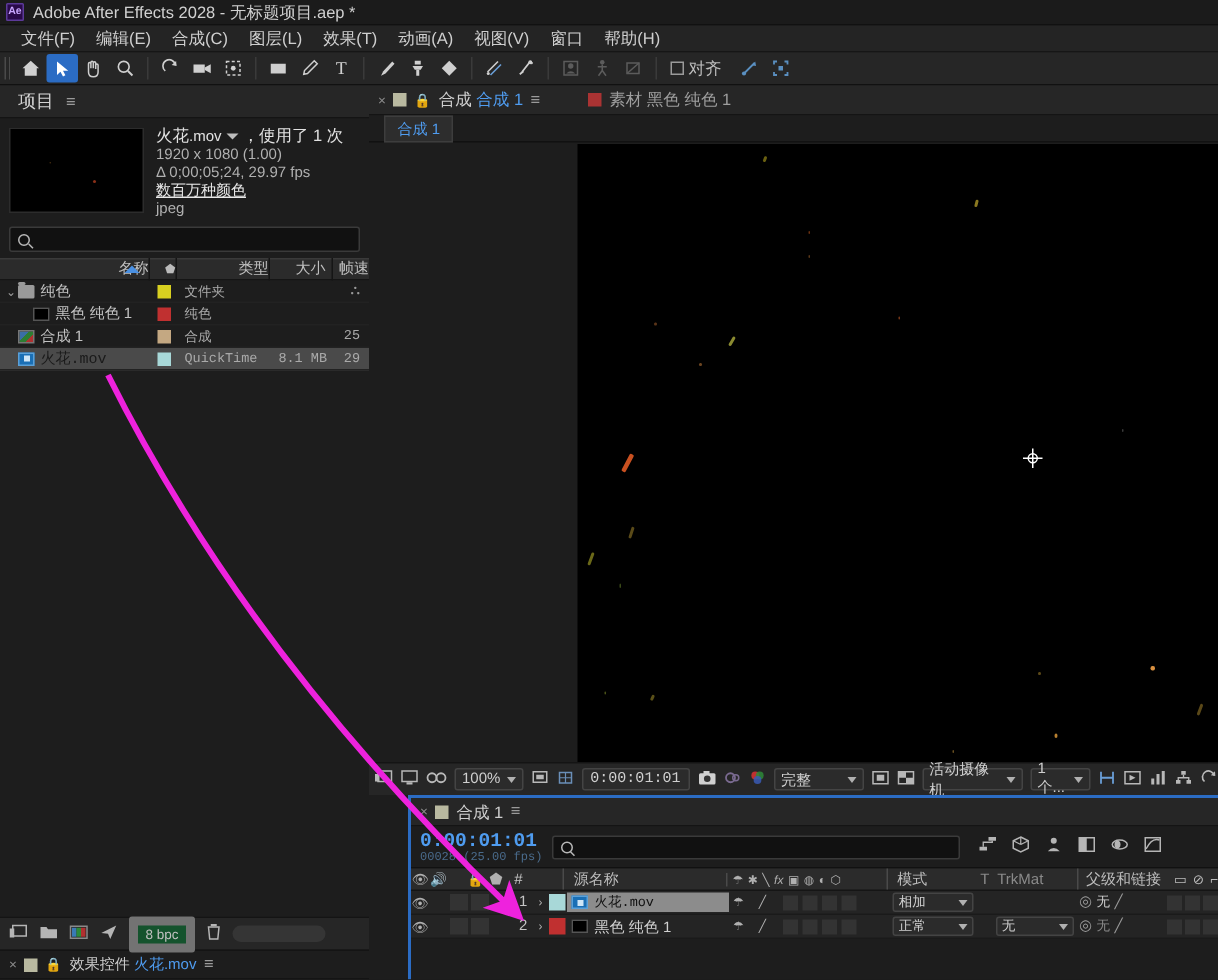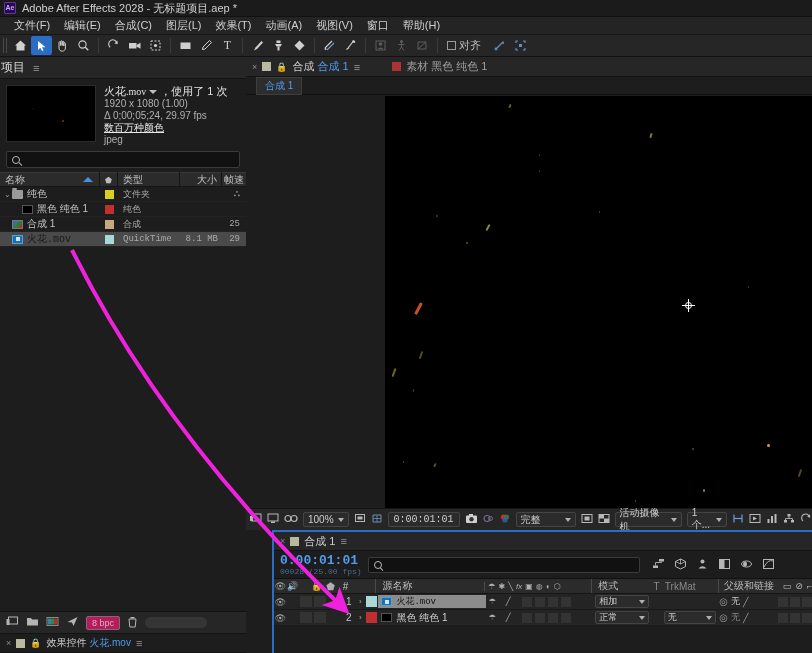--- a/index.html
+++ b/index.html
@@ -49,46 +49,46 @@
     background:repeating-linear-gradient(to right,#4a4a4a 0 1px,transparent 1px 3px); }
   .align-box { display:flex; align-items:center; gap:3px; margin-left:5px; color:#bdbdbd; font-size:11px;}
   .align-sq { width:9px; height:9px; border:1px solid #9a9a9a; }
 
   
   .main { position:absolute; top:57px; left:0; width:812px; height:596px; }
 
   
   .left-col { position:absolute; left:0; top:0; width:246px; height:596px; background:#1d1d1d; }
   .panel-tabbar { height:22px; background:#262626; display:flex; align-items:center;
-      padding-left:1px; border-bottom:1px solid #141414; }
+      padding-left:12px; border-bottom:1px solid #141414; }
   .panel-title { font-size:12px; color:#d4d4d4; margin-right:8px; }
   .hamburger { font-size:11px; color:#9a9a9a; }
 
   .proj-preview { display:flex; padding:6px 6px 4px 6px; height:68px; }
   .thumb { width:90px; height:57px; background:#000; border:1px solid #2c2c2c; position:relative; overflow:hidden;}
   .thumb .spark { position:absolute; width:2px; height:2px; }
   .proj-meta { margin-left:8px; font-size:10px; line-height:12px; color:#b0b0b0; flex:1; }
   .proj-meta .name { color:#e2e2e2; font-size:11px; }
-  .proj-meta .name .mv { font-family:Liberation Serif, serif; font-size:10px;text-align:center;}
+  .proj-meta .name .mv { font-family:Liberation Sans, sans-serif; font-size:10px;text-align:center;}
   .proj-meta .bold { color:#e8e8e8;text-decoration:underline; }
   .caret-dn { display:inline-block; width:0;height:0;border-left:4px solid transparent;
      border-right:4px solid transparent;border-top:4px solid #bdbdbd; margin:0 3px 1px 3px;}
 
   .search-wrap { padding:4px 6px 4px 6px; }
   .search-box { height:17px; background:#111; border:1px solid #3a3a3a; border-radius:2px;
       display:flex; align-items:center; padding-left:5px; }
   .mag { width:8px;height:8px;border:1.4px solid #b9b9b9;border-radius:50%; position:relative;}
   .mag:after{content:"";position:absolute;width:1.4px;height:4px;background:#b9b9b9;
       right:-2px;bottom:-3px;transform:rotate(-45deg);}
   .search-input { background:transparent;border:0;outline:none;color:#d0d0d0;font-size:10px;
       margin-left:6px; width:180px; font-family:inherit;}
 
   .col-head { height:15px; background:#2b2b2b; display:flex; align-items:center;
      border-top:1px solid #3a3a3a; border-bottom:1px solid #151515; font-size:10px; color:#c0c0c0;}
-  .ch { border-right:1px solid #151515; height:15px; line-height:15px; padding-left:5px; position:relative;}
+  .ch { border-right:1px solid #151515; height:15px; line-height:15px; padding-left:5px; position:relative;text-align:right;}
   .sort-tri { width:0;height:0;border-left:5px solid transparent;border-right:5px solid transparent;
      border-bottom:5px solid #4a90e2; position:absolute; right:6px; top:5px;}
 
   .file-row { height:15px; display:flex; align-items:center; font-size:10px; color:#c3c3c3;
      border-bottom:1px solid #222; }
   .file-row.selected { background:#4a4a4a; }
   .fr-name { width:100px; display:flex; align-items:center; padding-left:4px; overflow:hidden; white-space:nowrap;}
   .fr-swatch { width:18px; display:flex; justify-content:center; }
   .sw { width:9px;height:9px; }
   .fr-type { width:62px; padding-left:5px; color:#a9a9a9; font-family:"Liberation Mono","DejaVu Sans Mono",monospace; font-size:9px;}
@@ -101,21 +101,21 @@
   .comp-ic { width:11px;height:9px;margin-right:4px;
      background:linear-gradient(135deg,#3a6ea5 0 40%,#2e7d32 40% 70%,#b03030 70% 100%); border:1px solid #777;}
   .mov-ic { width:11px;height:9px;background:#1a6fb5;border:1px solid #5aa0d8;margin-right:4px;
      display:flex;align-items:center;justify-content:center;}
   .mov-ic:after{content:"";width:4px;height:4px;background:#cfe6f7;}
 
   .left-bottom-bar { position:absolute; bottom:0; left:0; width:246px; }
   .lb-icons { height:22px; background:#262626; display:flex; align-items:center;
     padding-left:6px; gap:7px; border-top:1px solid #141414; }
   .lb-ic { color:#b5b5b5; font-size:11px; }
-  .bpc { background:#be185d; border:1px solid #737373; border-radius:2px; font-size:9px;
+  .bpc { background:#14532d; border:6px solid #737373; border-radius:2px; font-size:9px;
      padding:1px 5px; color:#c0c0c0; }
   .lb-pill { width:62px;height:11px;background:#353535;border-radius:6px; }
 
   .ec-tabbar { height:20px; background:#1d1d1d; display:flex; align-items:center;
      padding-left:6px; gap:5px; border-top:1px solid #141414; border-bottom:1px solid #141414;}
   .tab-x { color:#8a8a8a; font-size:9px; }
   .tab-sq { width:9px;height:9px;background:#b9b9a0; }
   .lock-ic { color:#a9a9a9; font-size:9px; }
   .ec-label { font-size:10px; color:#cccccc; }
   .ec-label .blue { color:#4f9cf0; }

